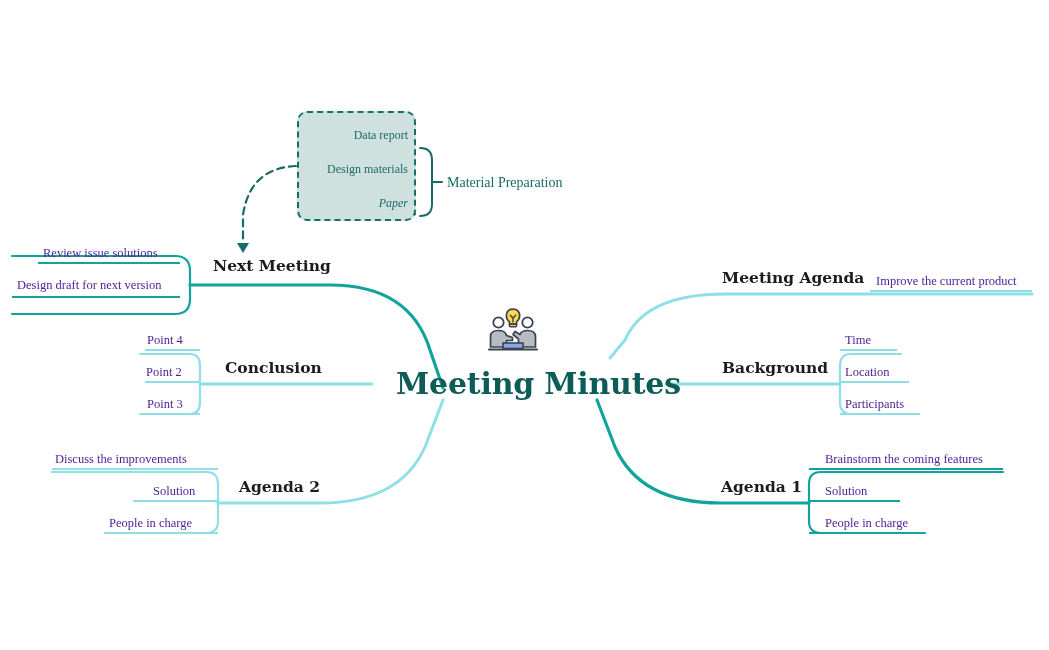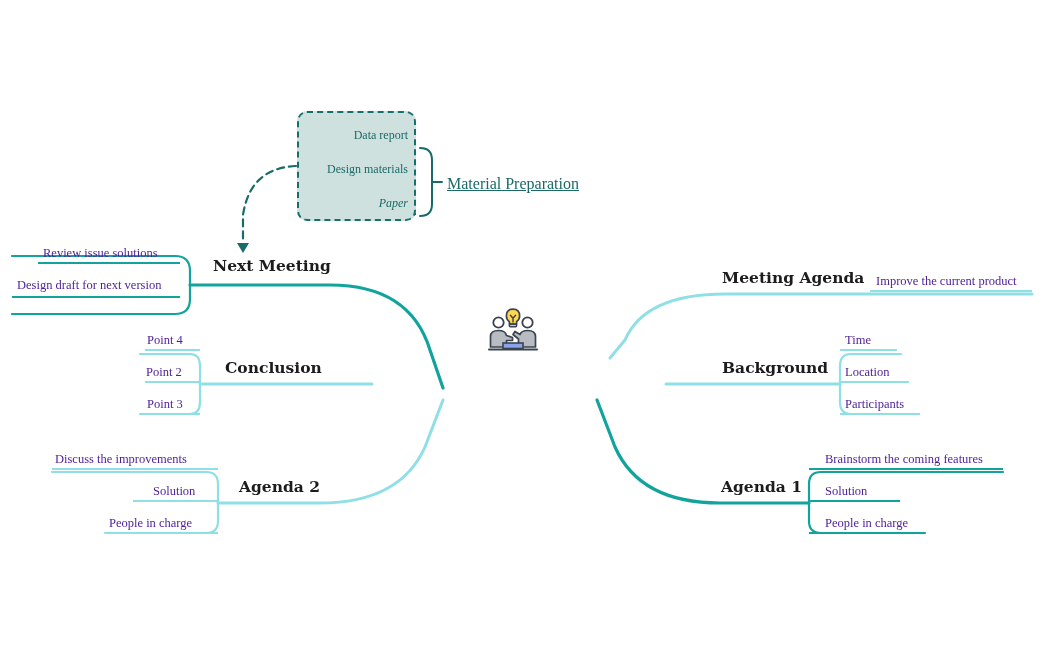--- a/index.html
+++ b/index.html
@@ -92,24 +92,23 @@
     font-family: "Liberation Serif", serif;
     font-size: 12px;
     color: #1b6a67;
     white-space: nowrap;
   }
   #material-prep-label {
     position: absolute;
     left: 447px;
     top: 175px;
     font-family: "Liberation Serif", serif;
-    font-size: 16px;
+    font-size: 14px;
     color: #1b6a67;
     white-space: nowrap;
-    text-decoration: underline;
   }
 </style>
 </head>
 <body>
 
 <div id="canvas">
 
   <svg id="wires" viewBox="0 0 1049 650" xmlns="http://www.w3.org/2000/svg">
 
     <path d="M190 285 L330 285 Q410 285 430 350 L443 388" fill="none" stroke="#12a39c" stroke-width="3.2" stroke-linecap="round"></path>
@@ -184,20 +183,21 @@
 
     <line x1="3" y1="42.6" x2="51" y2="42.6" stroke="#3b4250" stroke-width="2" stroke-linecap="round"></line>
 
     <path d="M27 2.2 Q33.6 2.2 33.6 9 Q33.6 12.6 30.6 14.6 L30.6 17.2 L23.4 17.2 L23.4 14.6 Q20.4 12.6 20.4 9 Q20.4 2.2 27 2.2 Z" fill="#ffd84d" stroke="#3b4250" stroke-width="1.7" stroke-linejoin="round"></path>
 
     <path d="M24.4 8.2 L27 11.2 L29.6 8.2 M27 11.2 L27 15" fill="none" stroke="#3b4250" stroke-width="1.4" stroke-linecap="round" stroke-linejoin="round"></path>
 
     <rect x="23.4" y="17.2" width="7.2" height="2.6" rx="1" fill="#ffd84d" stroke="#3b4250" stroke-width="1.5"></rect>
   </svg>
 
+  <div id="center-title">Meeting Minutes</div>
 
   <div class="branch-title" style="left:213px; top:256px;">Next Meeting</div>
 
   <div class="branch-title" style="left:225px; top:358px;">Conclusion</div>
 
   <div class="branch-title" style="left:239px; top:477px;">Agenda 2</div>
 
   <div class="branch-title" style="left:722px; top:268px;">Meeting Agenda</div>
 
   <div class="branch-title" style="left:722px; top:358px;">Background</div>

